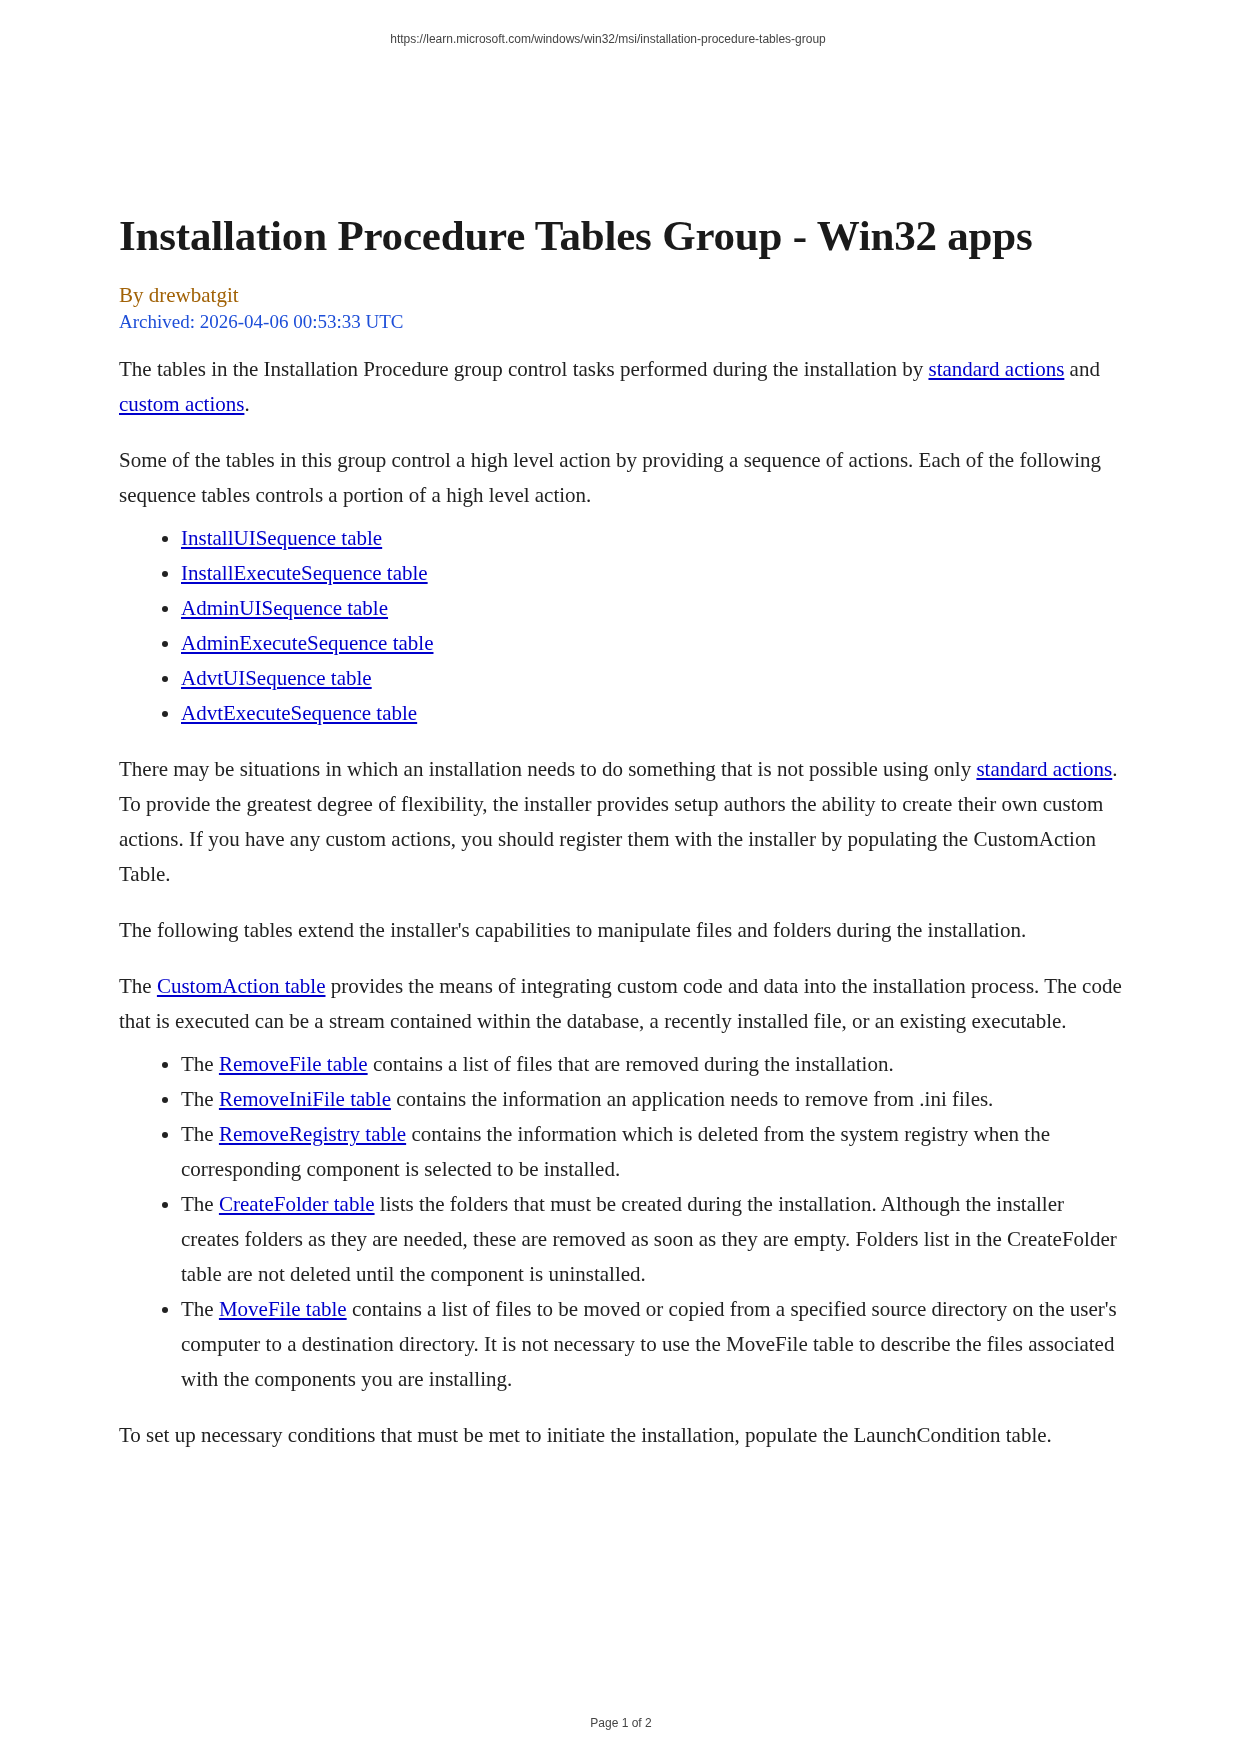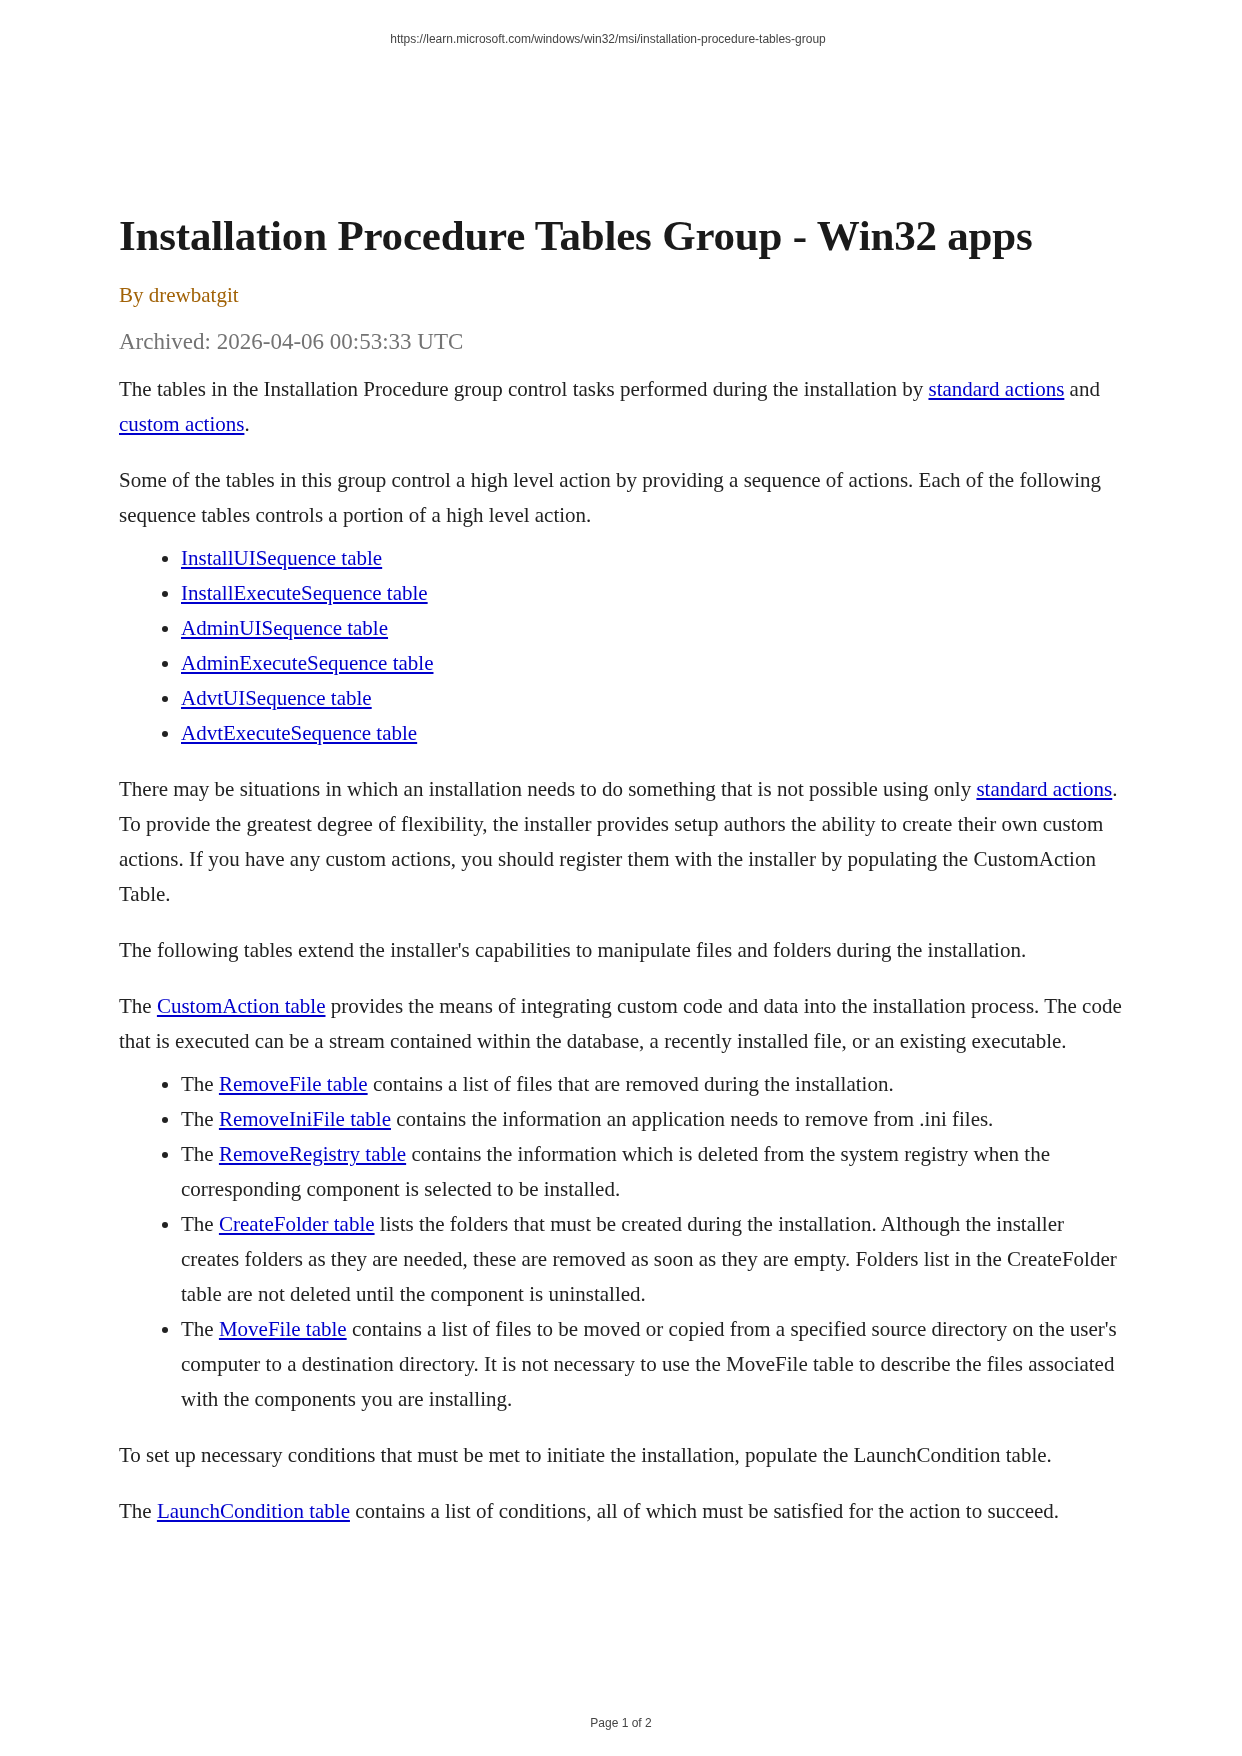--- a/index.html
+++ b/index.html
@@ -10,21 +10,21 @@
     .url-header {
       position: absolute; top: 32px; left: 0; width: 1216px; text-align: center;
       font-family: "Liberation Sans", sans-serif; font-size: 12px; color: #444444;
     }
     .content { position: absolute; left: 119px; top: 212px; width: 1004px; }
     h1 {
       margin: 0; font-size: 43px; line-height: 48px; font-weight: bold; color: #1a1a1a;
       letter-spacing: -0.2px;
     }
     .byline { margin-top: 21px; font-size: 21px; line-height: 28px; color: #a16207; }
-    .archived { margin-top: 20px; font-size: 23px; line-height: 26px; color: #737373; }
+    .archived { font-size: 19px; line-height: 26px; color: #1d4ed8; }
     p { margin: 0; font-size: 21px; line-height: 35px; color: #222222; }
     .p1 { margin-top: 17px; }
     .pgap { margin-top: 21px; }
     a { color: #1a0dab; color: #0000cc; text-decoration: underline; }
     ul { margin: 8px 0 0 0; padding-left: 62px; font-size: 21px; line-height: 35px; }
     ul li { margin: 0; padding-left: 0; }
     ul.seq li { line-height: 35px; }
     .footer {
       position: absolute; top: 1716px; left: 0; width: 1242px; text-align: center;
       font-family: "Liberation Sans", sans-serif; font-size: 12px; color: #444444;
@@ -62,16 +62,15 @@
   <ul>
     <li><span>The </span><a href="#">RemoveFile table</a><span> contains a list of files that are removed during the installation.</span></li>
     <li><span>The </span><a href="#">RemoveIniFile table</a><span> contains the information an application needs to remove from .ini files.</span></li>
     <li><span>The </span><a href="#">RemoveRegistry table</a><span> contains the information which is deleted from the system registry when the corresponding component is selected to be installed.</span></li>
     <li><span>The </span><a href="#">CreateFolder table</a><span> lists the folders that must be created during the installation. Although the installer creates folders as they are needed, these are removed as soon as they are empty. Folders list in the CreateFolder table are not deleted until the component is uninstalled.</span></li>
     <li><span>The </span><a href="#">MoveFile table</a><span> contains a list of files to be moved or copied from a specified source directory on the user's computer to a destination directory. It is not necessary to use the MoveFile table to describe the files associated with the components you are installing.</span></li>
   </ul>
 
   <p class="pgap">To set up necessary conditions that must be met to initiate the installation, populate the LaunchCondition table.</p>
 
-  <p class="pgap"><span>The </span><a href="#">LaunchCondition table</a><span> contains a list of conditions, all of which must be satisfied for the action to succeed.</span></p>
 </div>
 
 <div class="footer">Page 1 of 2</div>
 
 </body></html>

